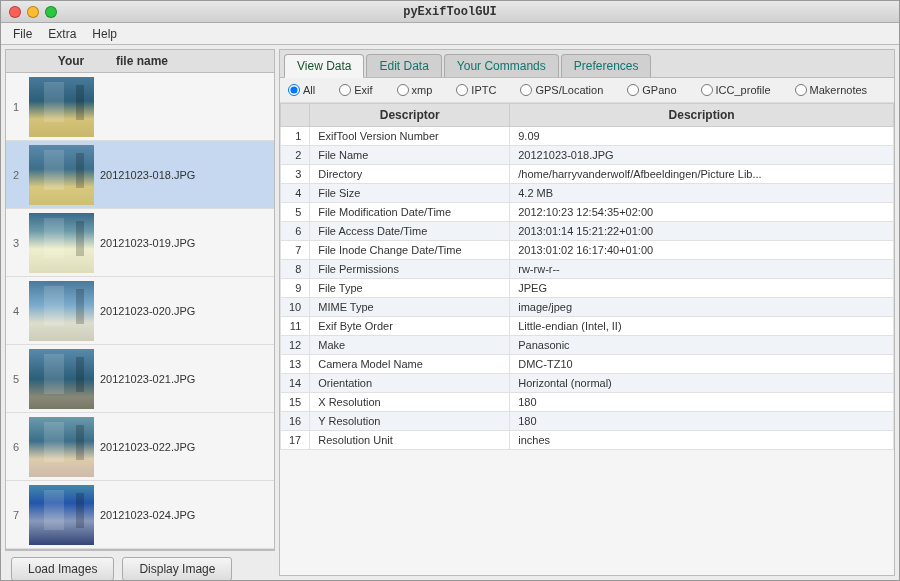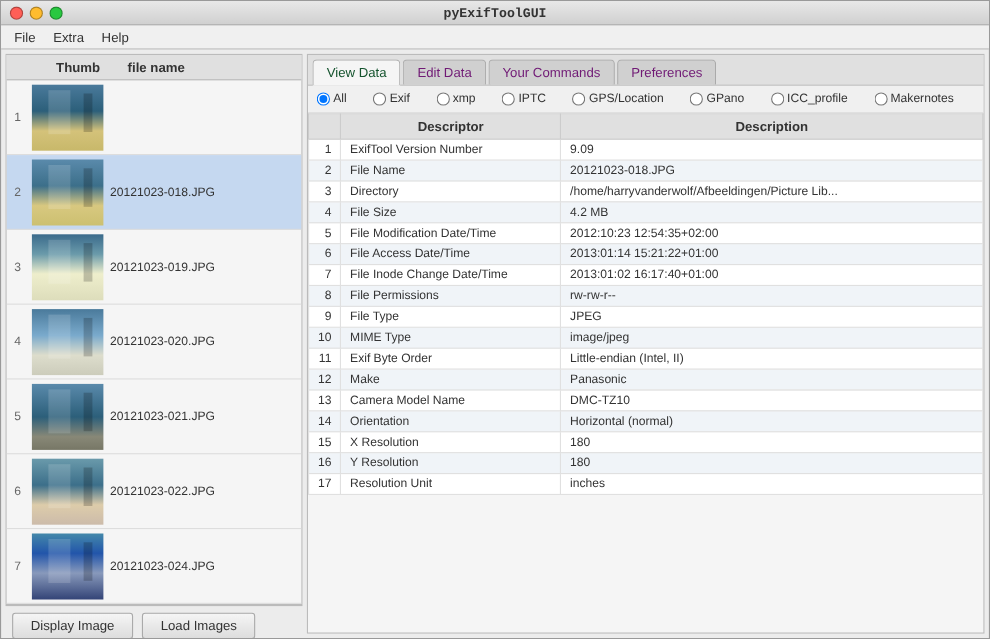--- a/index.html
+++ b/index.html
@@ -203,21 +203,21 @@
       gap: 2px;
     }
     .tab {
       padding: 4px 12px;
       font-size: 12px;
       background: #d0d0d0;
       border: 1px solid #aaa;
       border-bottom: none;
       border-radius: 4px 4px 0 0;
       cursor: pointer;
-      color: #701a75;
+      color: #0f766e;
     }
     .tab.active {
       background: #f5f5f5;
       border-bottom: 1px solid #f5f5f5;
       color: #14532d;
       margin-bottom: -1px;
       z-index: 1;
     }
     .radio-row {
       display: flex;
@@ -313,21 +313,21 @@
     <div class="menu-item">Extra</div>
     <div class="menu-item">Help</div>
   </div>
 
   <div class="main-content">
 
     <div class="left-panel-wrapper">
       <div class="left-panel">
         <div class="list-header">
           <div style="width:20px;"></div>
-          <div class="list-header-thumb">Thumb</div>
+          <div class="list-header-thumb">Your</div>
           <div class="list-header-filename">file name</div>
         </div>
         <div class="file-list">
 
           <div class="file-row">
             <div class="row-num">1</div>
             <div class="thumb-cell">
               <div class="thumb-placeholder thumb-1"></div>
             </div>
           </div>
@@ -376,22 +376,22 @@
             <div class="row-num">7</div>
             <div class="thumb-cell">
               <div class="thumb-placeholder thumb-7"></div>
             </div>
             <div class="filename-cell">20121023-024.JPG</div>
           </div>
         </div>
       </div>
 
       <div class="bottom-buttons">
+        <button class="btn">Load Images</button>
         <button class="btn">Display Image</button>
-        <button class="btn">Load Images</button>
       </div>
     </div>
 
     <div class="right-panel">
 
       <div class="tabs">
         <div class="tab active">View Data</div>
         <div class="tab">Edit Data</div>
         <div class="tab">Your Commands</div>
         <div class="tab">Preferences</div>

